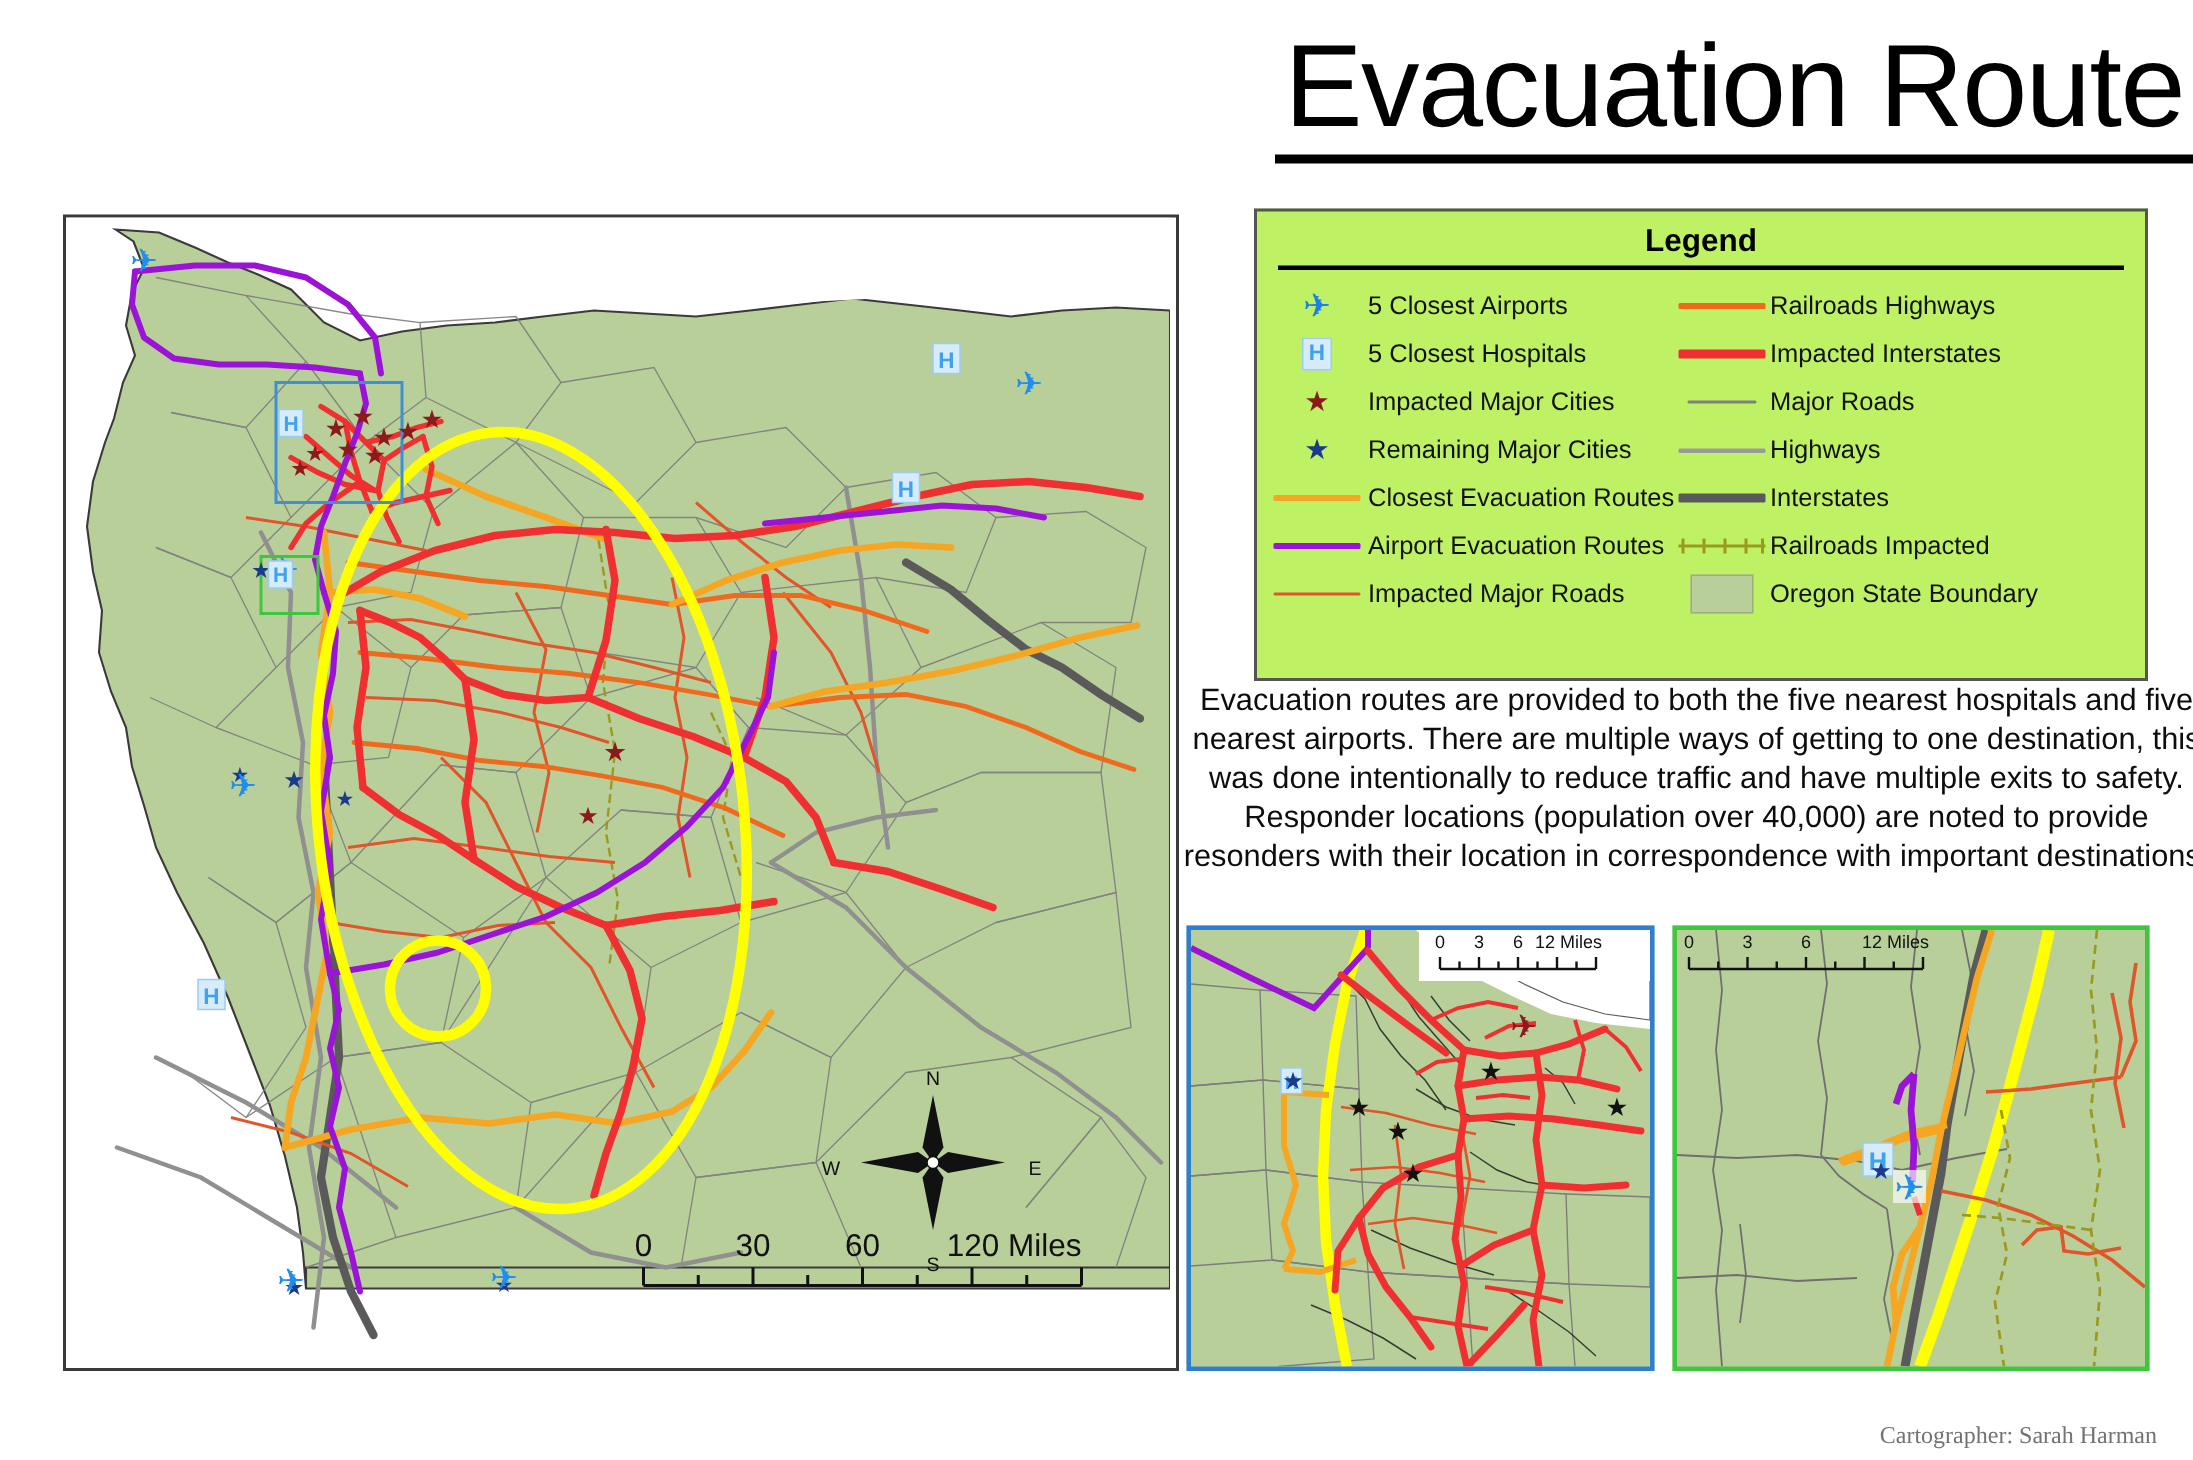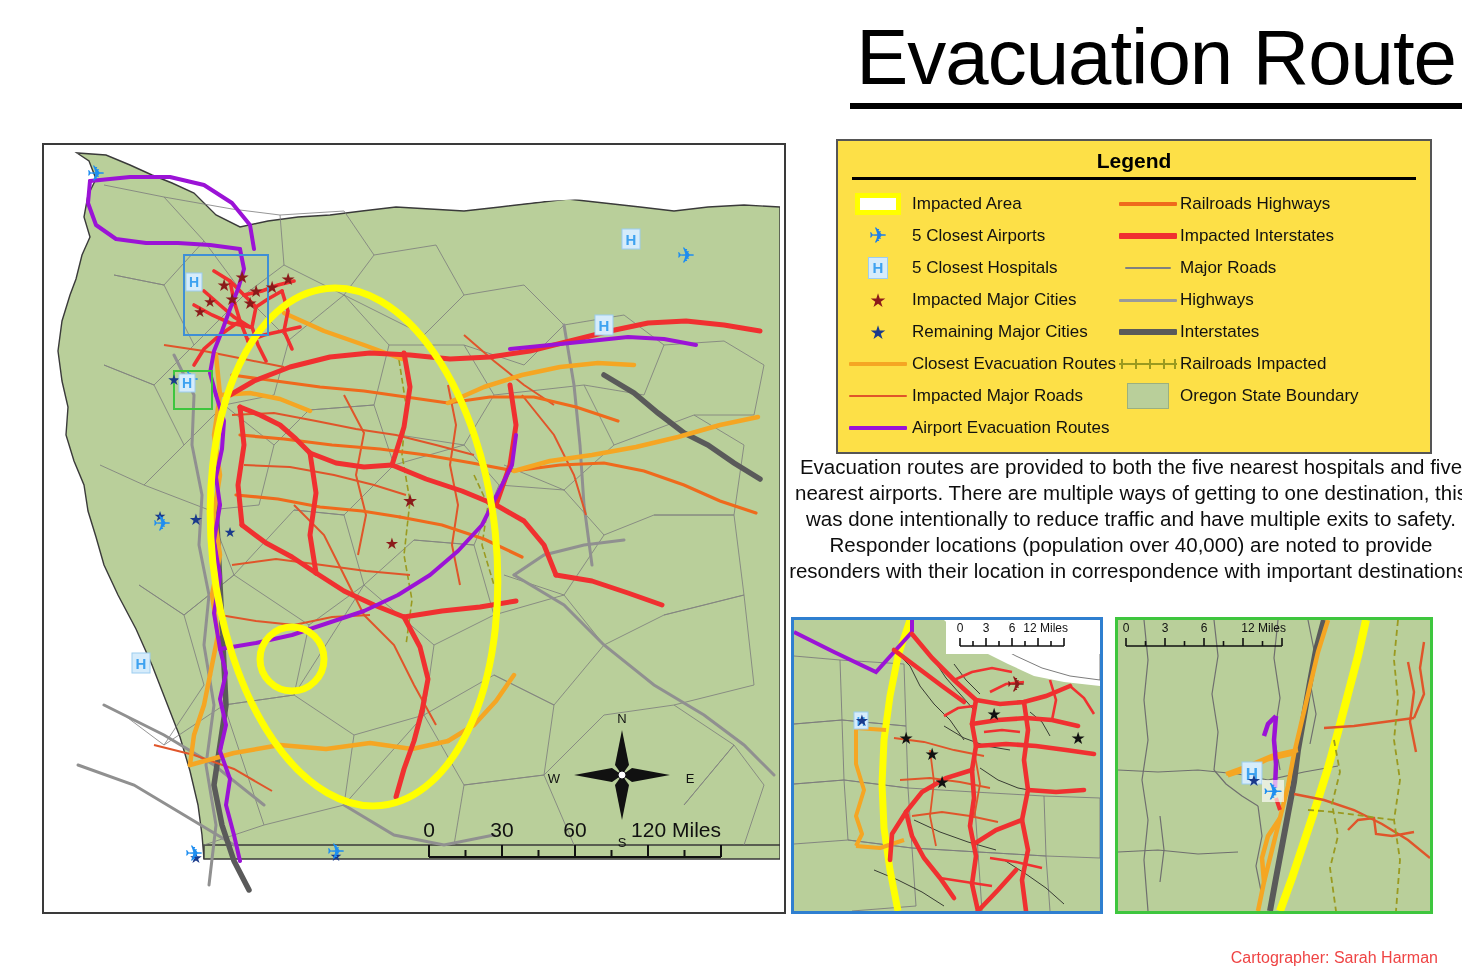--- a/index.html
+++ b/index.html
@@ -28,21 +28,21 @@
     position:absolute;left:42px;top:143px;width:740px;height:767px;
     border:2px solid #3a3a3a;
     background:#ffffff;
     overflow:hidden;
   }
   #main-map svg{display:block;}
   
   #legend{
     position:absolute;left:836px;top:139px;width:596px;height:315px;
     border:2px solid #555;
-    background:#fde047;
+    background:#bef264;
     box-sizing:border-box;
   }
   #legend-title{
     text-align:center;font-size:21px;font-weight:bold;color:#000;
     margin:8px 0 0 0;
   }
   #legend-rule{
     height:3px;background:#000;margin:4px 14px 8px 14px;
   }
   .legend-cols{display:flex;padding:0 6px;}
@@ -81,21 +81,21 @@
   
   .inset{position:absolute;overflow:hidden;background:#b9cf9a;box-sizing:border-box;}
   #inset-portland{left:791px;top:617px;width:312px;height:297px;border:3px solid #2f7fd0;}
   #inset-eugene{left:1115px;top:617px;width:318px;height:297px;border:3px solid #3ec63e;}
   .inset svg{display:block;}
   
   .sb-label{font-size:13px;fill:#111;font-family:"Liberation Sans", sans-serif;}
   
   #credit{
     position:absolute;right:24px;bottom:6px;
-    font-size:16px;color:#ef4444;
+    font-size:16px;color:#737373;font-family:Liberation Serif, serif;
   }
 </style>
 </head>
 <body>
 
 <div id="title">
   <span>Evacuation Route</span>
 </div>
 
 <div id="main-map">
@@ -359,26 +359,20 @@
     </g>
   </svg>
 </div>
 
 <div id="legend">
   <div id="legend-title">Legend</div>
   <div id="legend-rule"></div>
   <div class="legend-cols">
 
     <div class="legend-col left">
-      <div class="leg-row">
-        <div class="leg-sym">
-          <div class="swatch-impacted"></div>
-        </div>
-        <div class="leg-lbl">Impacted Area</div>
-      </div>
 
       <div class="leg-row">
         <div class="leg-sym">
           <span class="ico-plane">✈</span>
         </div>
         <div class="leg-lbl">5 Closest Airports</div>
       </div>
 
       <div class="leg-row">
         <div class="leg-sym">
@@ -403,30 +397,30 @@
 
       <div class="leg-row">
         <div class="leg-sym">
           <div class="line" style="background:#f5a623"></div>
         </div>
         <div class="leg-lbl">Closest Evacuation Routes</div>
       </div>
 
       <div class="leg-row">
         <div class="leg-sym">
+          <div class="line" style="background:#9b13d6"></div>
+        </div>
+        <div class="leg-lbl">Airport Evacuation Routes</div>
+      </div>
+
+      <div class="leg-row">
+        <div class="leg-sym">
           <div class="line thin" style="background:#e0552a"></div>
         </div>
         <div class="leg-lbl">Impacted Major Roads</div>
-      </div>
-
-      <div class="leg-row">
-        <div class="leg-sym">
-          <div class="line" style="background:#9b13d6"></div>
-        </div>
-        <div class="leg-lbl">Airport Evacuation Routes</div>
       </div>
     </div>
 
     <div class="legend-col right">
       <div class="leg-row">
         <div class="leg-sym rightpad">
           <div class="line" style="background:#ef6a1c"></div>
         </div>
         <div class="leg-lbl">Railroads Highways</div>
       </div>

